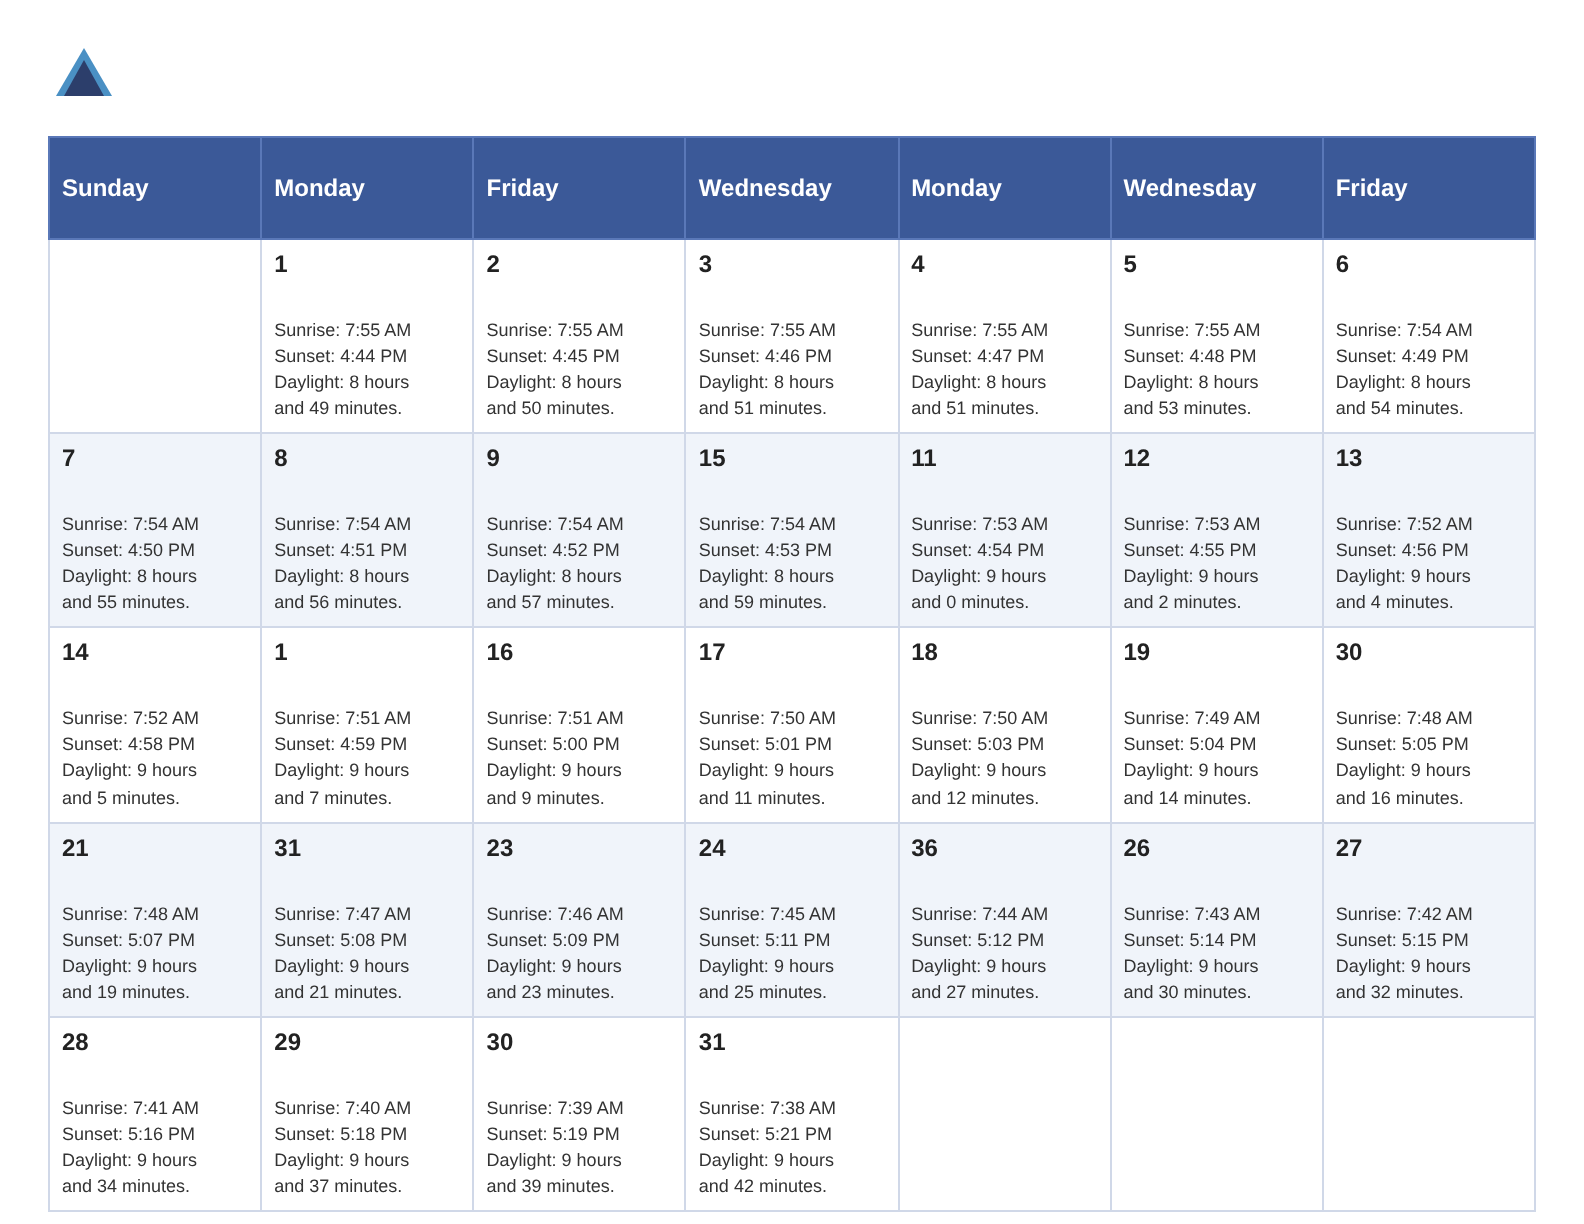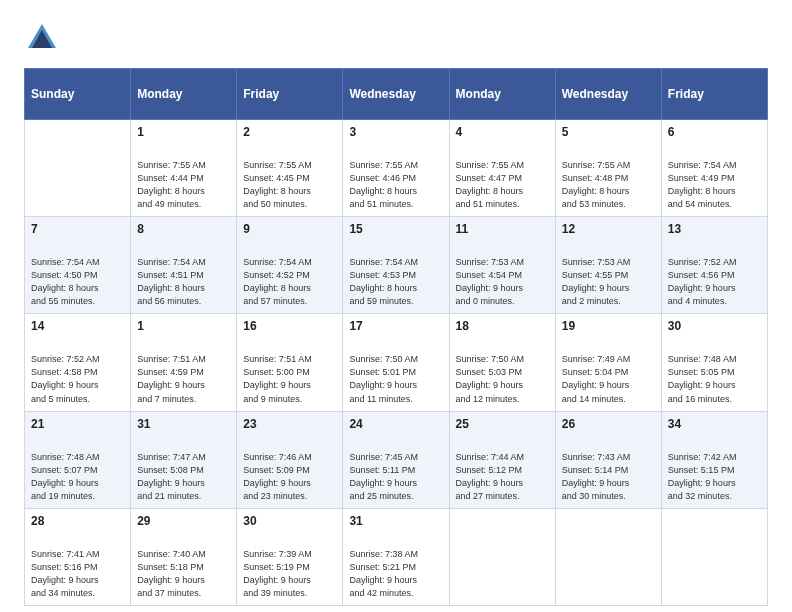--- a/index.html
+++ b/index.html
@@ -230,29 +230,29 @@
           </td>
           <td>
             <span class="day-number">23</span>
             <div class="cell-info">Sunrise: 7:46 AM<br>Sunset: 5:09 PM<br>Daylight: 9 hours<br>and 23 minutes.</div>
           </td>
           <td>
             <span class="day-number">24</span>
             <div class="cell-info">Sunrise: 7:45 AM<br>Sunset: 5:11 PM<br>Daylight: 9 hours<br>and 25 minutes.</div>
           </td>
           <td>
-            <span class="day-number">25</span>
+            <span class="day-number">36</span>
             <div class="cell-info">Sunrise: 7:44 AM<br>Sunset: 5:12 PM<br>Daylight: 9 hours<br>and 27 minutes.</div>
           </td>
           <td>
             <span class="day-number">26</span>
             <div class="cell-info">Sunrise: 7:43 AM<br>Sunset: 5:14 PM<br>Daylight: 9 hours<br>and 30 minutes.</div>
           </td>
           <td>
-            <span class="day-number">34</span>
+            <span class="day-number">27</span>
             <div class="cell-info">Sunrise: 7:42 AM<br>Sunset: 5:15 PM<br>Daylight: 9 hours<br>and 32 minutes.</div>
           </td>
         </tr>
         <tr>
           <td>
             <span class="day-number">28</span>
             <div class="cell-info">Sunrise: 7:41 AM<br>Sunset: 5:16 PM<br>Daylight: 9 hours<br>and 34 minutes.</div>
           </td>
           <td>
             <span class="day-number">29</span>

